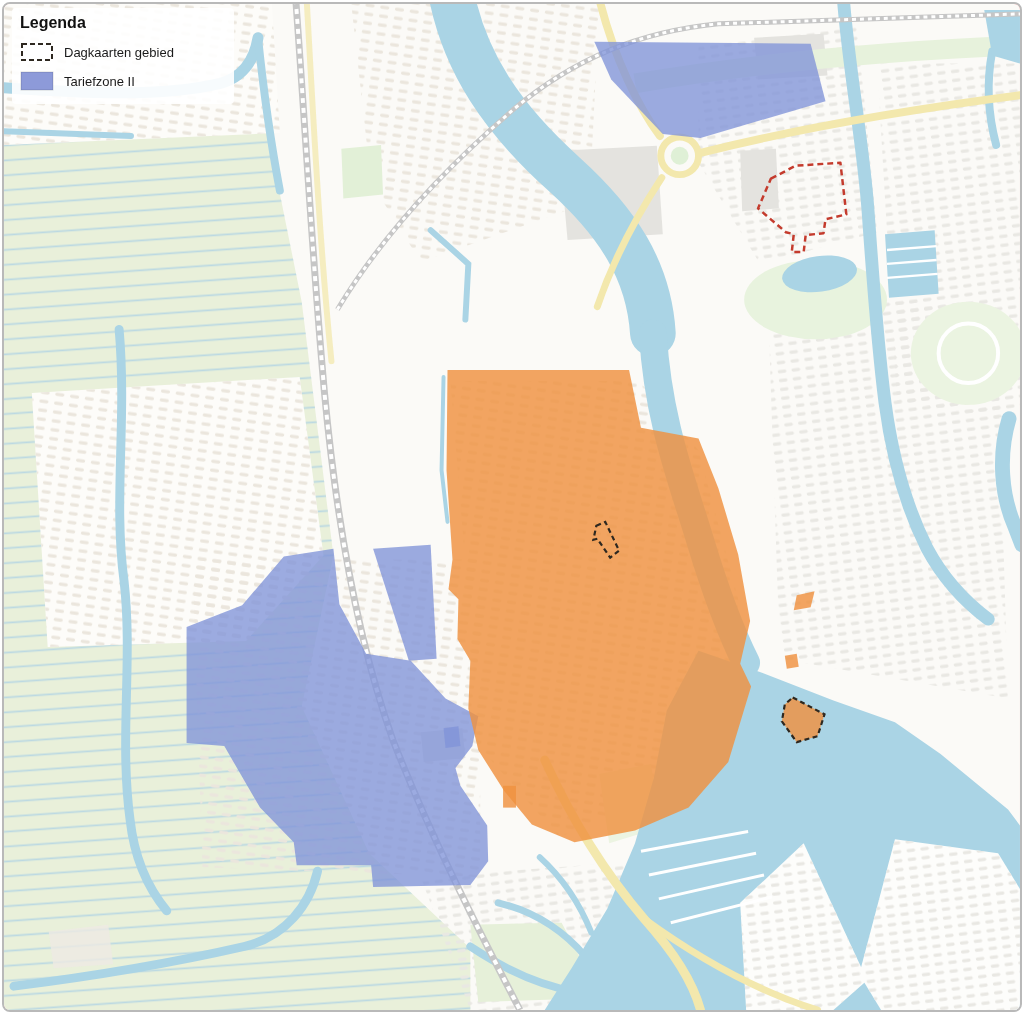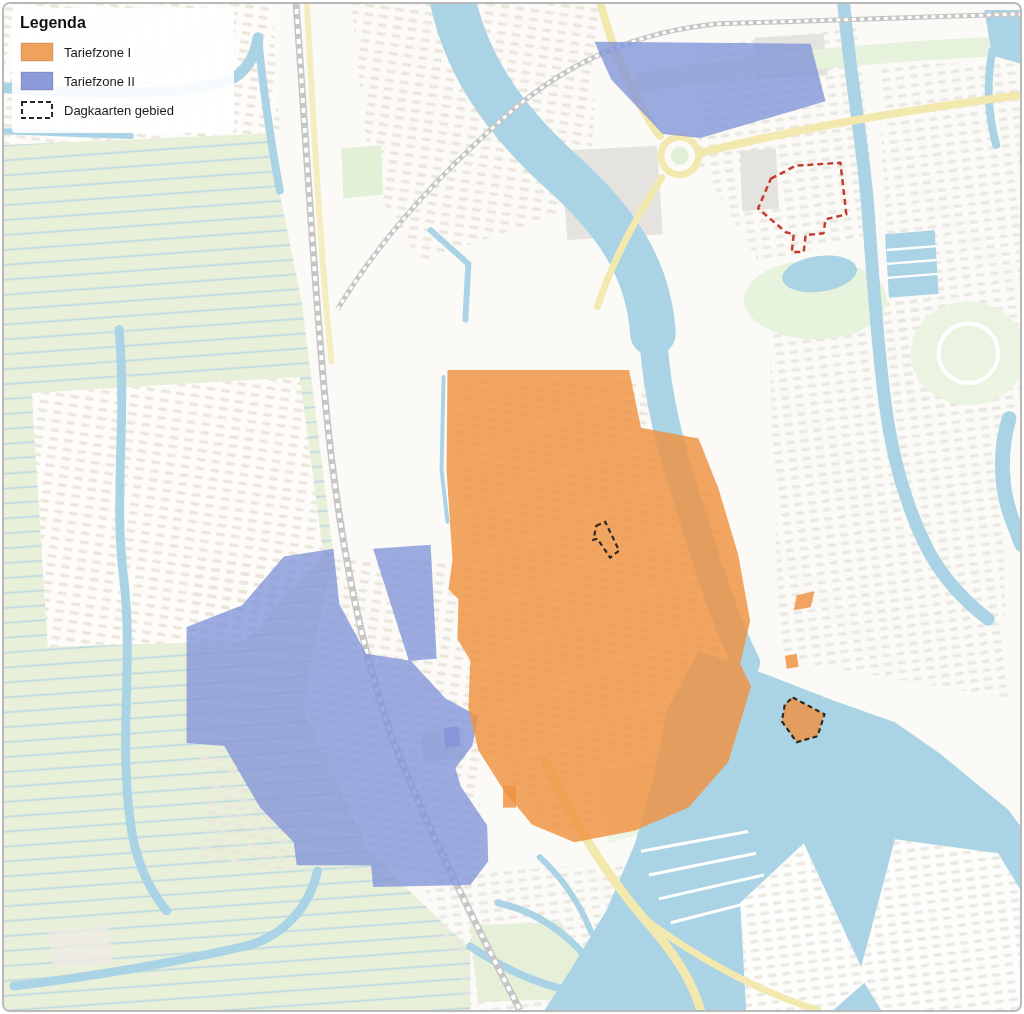--- a/index.html
+++ b/index.html
@@ -152,36 +152,30 @@
     <path d="M597,526 L606,522 L620,551 L611,558 L598,539 L594,540 Z"></path>
     <path d="M795,699 L827,716 L820,738 L799,744 L784,723 L787,706 Z"></path>
   </g>
 
   <path fill="none" stroke-width="2.5" stroke-dasharray="6 4" stroke-linejoin="round" d="M773,176 L798,163 L843,160 L849,212 L828,217 L826,231 L808,233 L806,250 L794,250 L796,232 L788,230 L760,206 Z" stroke="#c43b2d"></path>
 </svg>
 
 <div class="legend">
   <div class="legend-title">Legenda</div>
 
+
   <div class="legend-row">
     <svg width="34" height="20">
-      <rect x="1" y="1" width="32" height="18" stroke="rgba(0,0,0,0.15)" fill="#f0a25c"></rect>
+      <rect x="2" y="2" width="30" height="16" fill="#ffffff" stroke-width="2" stroke-dasharray="5 3" stroke="#2e2820"></rect>
     </svg>
-    <span class="legend-label">Tariefzone I</span>
+    <span class="legend-label">Dagkaarten gebied</span>
   </div>
 
   <div class="legend-row">
     <svg width="34" height="20">
       <rect x="1" y="1" width="32" height="18" stroke="rgba(0,0,0,0.15)" fill="#8d9ad9"></rect>
     </svg>
     <span class="legend-label">Tariefzone II</span>
   </div>
 
-  <div class="legend-row">
-    <svg width="34" height="20">
-      <rect x="2" y="2" width="30" height="16" fill="#ffffff" stroke-width="2" stroke-dasharray="5 3" stroke="#2e2820"></rect>
-    </svg>
-    <span class="legend-label">Dagkaarten gebied</span>
-  </div>
-
 </div>
 
 </div>
 
 </body></html>

